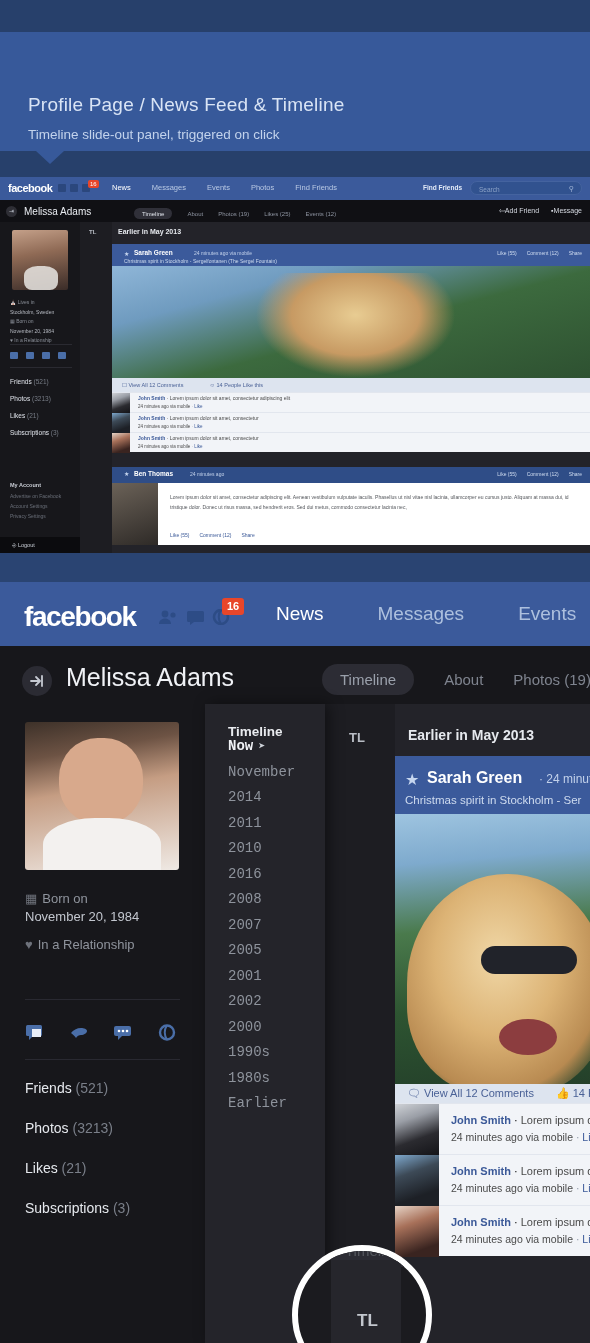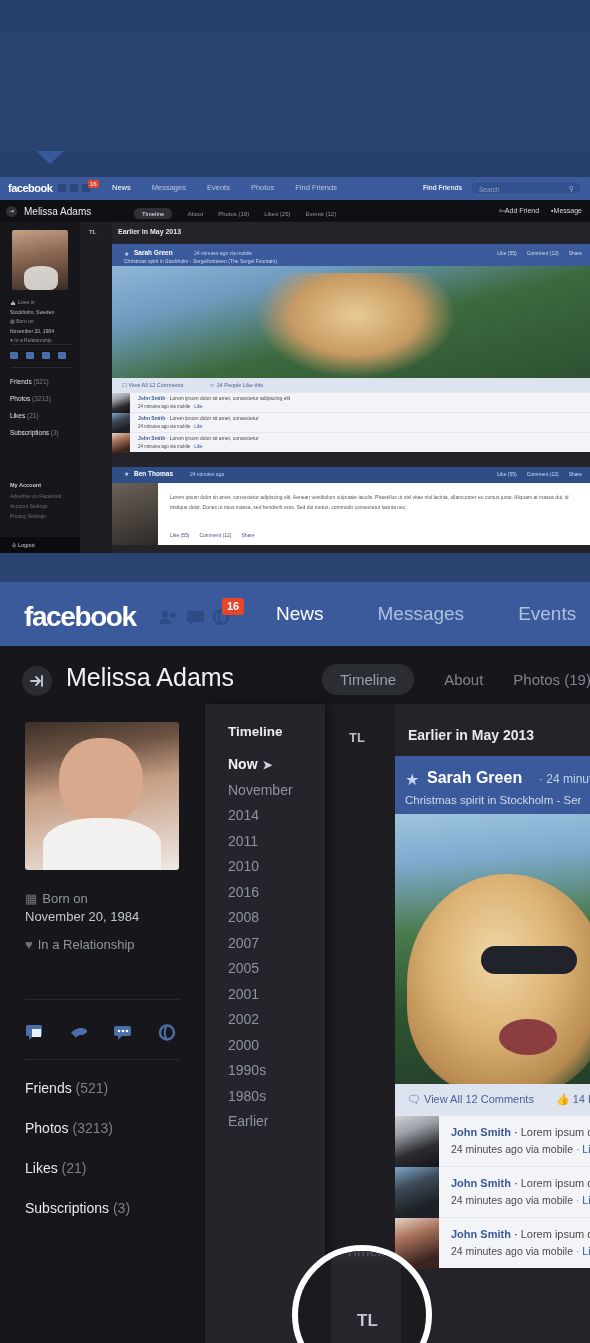--- a/index.html
+++ b/index.html
@@ -122,21 +122,21 @@
   .big-icorow { position:absolute; left:25px; top:320px; display:flex; gap:24px; align-items:center; }
   .big-div2 { position:absolute; left:25px; top:355px; width:155px; height:1px; background:#292931; }
   .big-stats { position:absolute; left:25px; top:376px; }
   .big-stats .row { font-size:14px; color:#e6e9ee; margin-bottom:24px; }
   .big-stats .row em { font-style:normal; color:#7a7f89; }
 
   
   .tl-panel { position:absolute; left:205px; top:122px; width:120px; height:639px; background:#24242a;
     box-shadow: 4px 0 14px rgba(0,0,0,.45); }
   .tl-title { position:absolute; left:23px; top:20px; font-size:13.5px; color:#e9ebef; font-weight:bold; }
-  .tl-list { position:absolute; left:23px; top:53px; }
+  .tl-list { position:absolute; left:23px; top:35px;font-family:Liberation Mono, monospace; }
   .tl-list .item { font-size:14px; color:#8e939c; line-height:1; margin-bottom:11.5px; }
   .tl-list .item.now { color:#f0f2f6; font-weight:bold; }
   .tl-list .item.now .arrow { color:#cfd3da; margin-left:5px; font-size:12px; }
 
   
   .big-feed { position:absolute; left:325px; top:122px; width:265px; height:639px; background:#232329; }
   .bf-tl { position:absolute; left:0; top:0; width:70px; height:639px; background:#1d1d22; }
   .bf-tllabel { position:absolute; left:24px; top:26px; font-size:13px; color:#b8bcc4; font-weight:bold; }
   .bf-date { position:absolute; left:83px; top:23px; font-size:14px; color:#e6e9ee; font-weight:bold; }
   .bf-post { position:absolute; left:70px; top:52px; width:195px; }
@@ -144,21 +144,21 @@
   .bf-star { position:absolute; left:10px; top:14px; font-size:16px; color:#c6d6ef; }
   .bf-name { position:absolute; left:32px; top:13px; font-size:16px; color:#fff; font-weight:bold; white-space:nowrap; }
   .bf-meta { position:absolute; left:144px; top:16px; font-size:12px; color:#c2d1ea; white-space:nowrap; }
   .bf-sub { position:absolute; left:10px; top:38px; font-size:11.5px; color:#cedbef; white-space:nowrap; }
   .bf-photo { height:270px; position:relative; overflow:hidden;
     background:linear-gradient(175deg,#9ec4e0 0%,#7eaacd 18%,#4a7a4c 42%,#2d5431 70%,#24402a 100%); }
   .bf-photo .face { position:absolute; left:12px; top:60px; width:200px; height:220px; border-radius:50% 50% 40% 40%;
     background:radial-gradient(ellipse at 45% 38%, #f0d7a6 0%, #dcb375 40%, #b88a51 70%, rgba(184,138,81,0) 86%); }
   .bf-photo .glass { position:absolute; left:86px; top:132px; width:96px; height:28px; border-radius:14px; background:#21232a; }
   .bf-photo .mouth { position:absolute; left:104px; top:205px; width:58px; height:36px; border-radius:50%; background:#8c3d3f; }
-  .bf-cbar { height:31px; background:#dde4ef; display:flex; align-items:center; gap:22px; padding-left:12px; font-size:11px; color:#4a6196; white-space:nowrap; }
+  .bf-cbar { height:19px; background:#dde4ef; display:flex; align-items:center; gap:22px; padding-left:12px; font-size:11px; color:#4a6196; white-space:nowrap; }
   .bf-crow { height:51px; display:flex; align-items:center; border-top:1px solid #e2e6ee; background:#f2f4f8; }
   .bf-cav { width:44px; height:51px; flex:0 0 44px; }
   .bf-ctxt { padding-left:12px; font-size:11px; line-height:1.55; white-space:nowrap; }
   .bf-ctxt b { color:#3b5998; }
   .bf-ctxt span { color:#4a4a4a; }
   .bf-ctxt small { display:block; font-size:10.5px; color:#9099a8; }
   .bf-ctxt small a { color:#3b5998; text-decoration:none; }
 
   
   .magnifier { position:absolute; left:292px; top:663px; width:140px; height:140px; border-radius:50%;
@@ -173,20 +173,24 @@
   .avaB { background:linear-gradient(160deg,#7ea8cd 0%,#3d4a57 35%,#1d2026 75%); }
   .avaC { background:linear-gradient(160deg,#e6d3c6 0%,#a8715a 35%,#3a2420 80%); }
 </style>
 </head>
 <body>
 
 <div id="page">
 
   <div class="top-strip"></div>
 
+  <div class="banner">
+    <div class="banner-title">Profile Page / News Feed &amp; Timeline</div>
+    <div class="banner-sub">Timeline slide-out panel, triggered on click</div>
+  </div>
   <div class="banner-notch"></div>
   <div class="notch-tri"></div>
 
   <div class="mini">
 
     <div class="mini-nav">
       <div class="mini-logo">facebook</div>
       <div class="mini-navicons">
         <span></span>
         <span></span>

